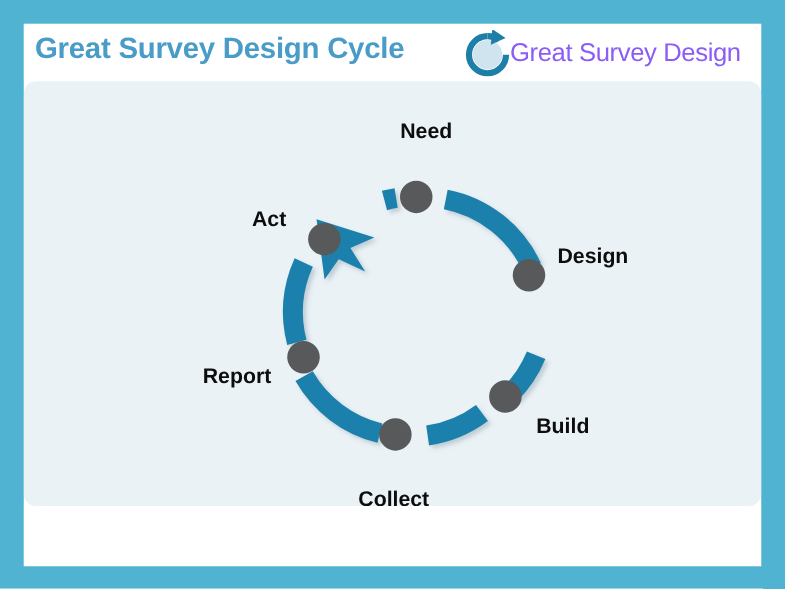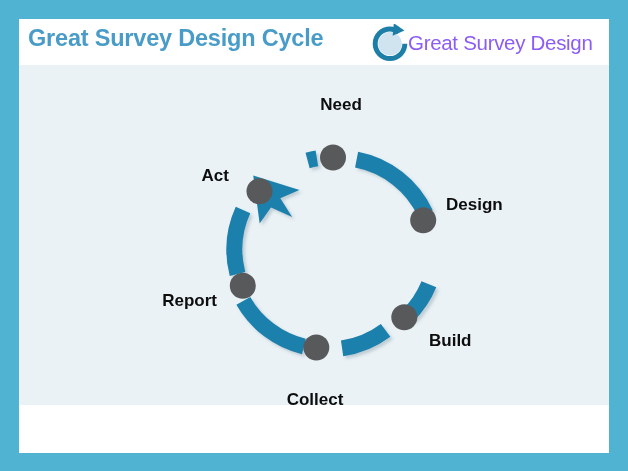--- a/index.html
+++ b/index.html
@@ -84,20 +84,21 @@
   }
 
   
   #panel {
     position: absolute;
     left: 0;
     top: 46px;
     width: 590px;
     height: 340px;
     background: #eaf2f6;
+    border-radius: 10px;
   }
 
   #diagram {
     position: absolute;
     left: 0;
     top: 0;
     width: 590px;
     height: 340px;
     display: block;
   }

